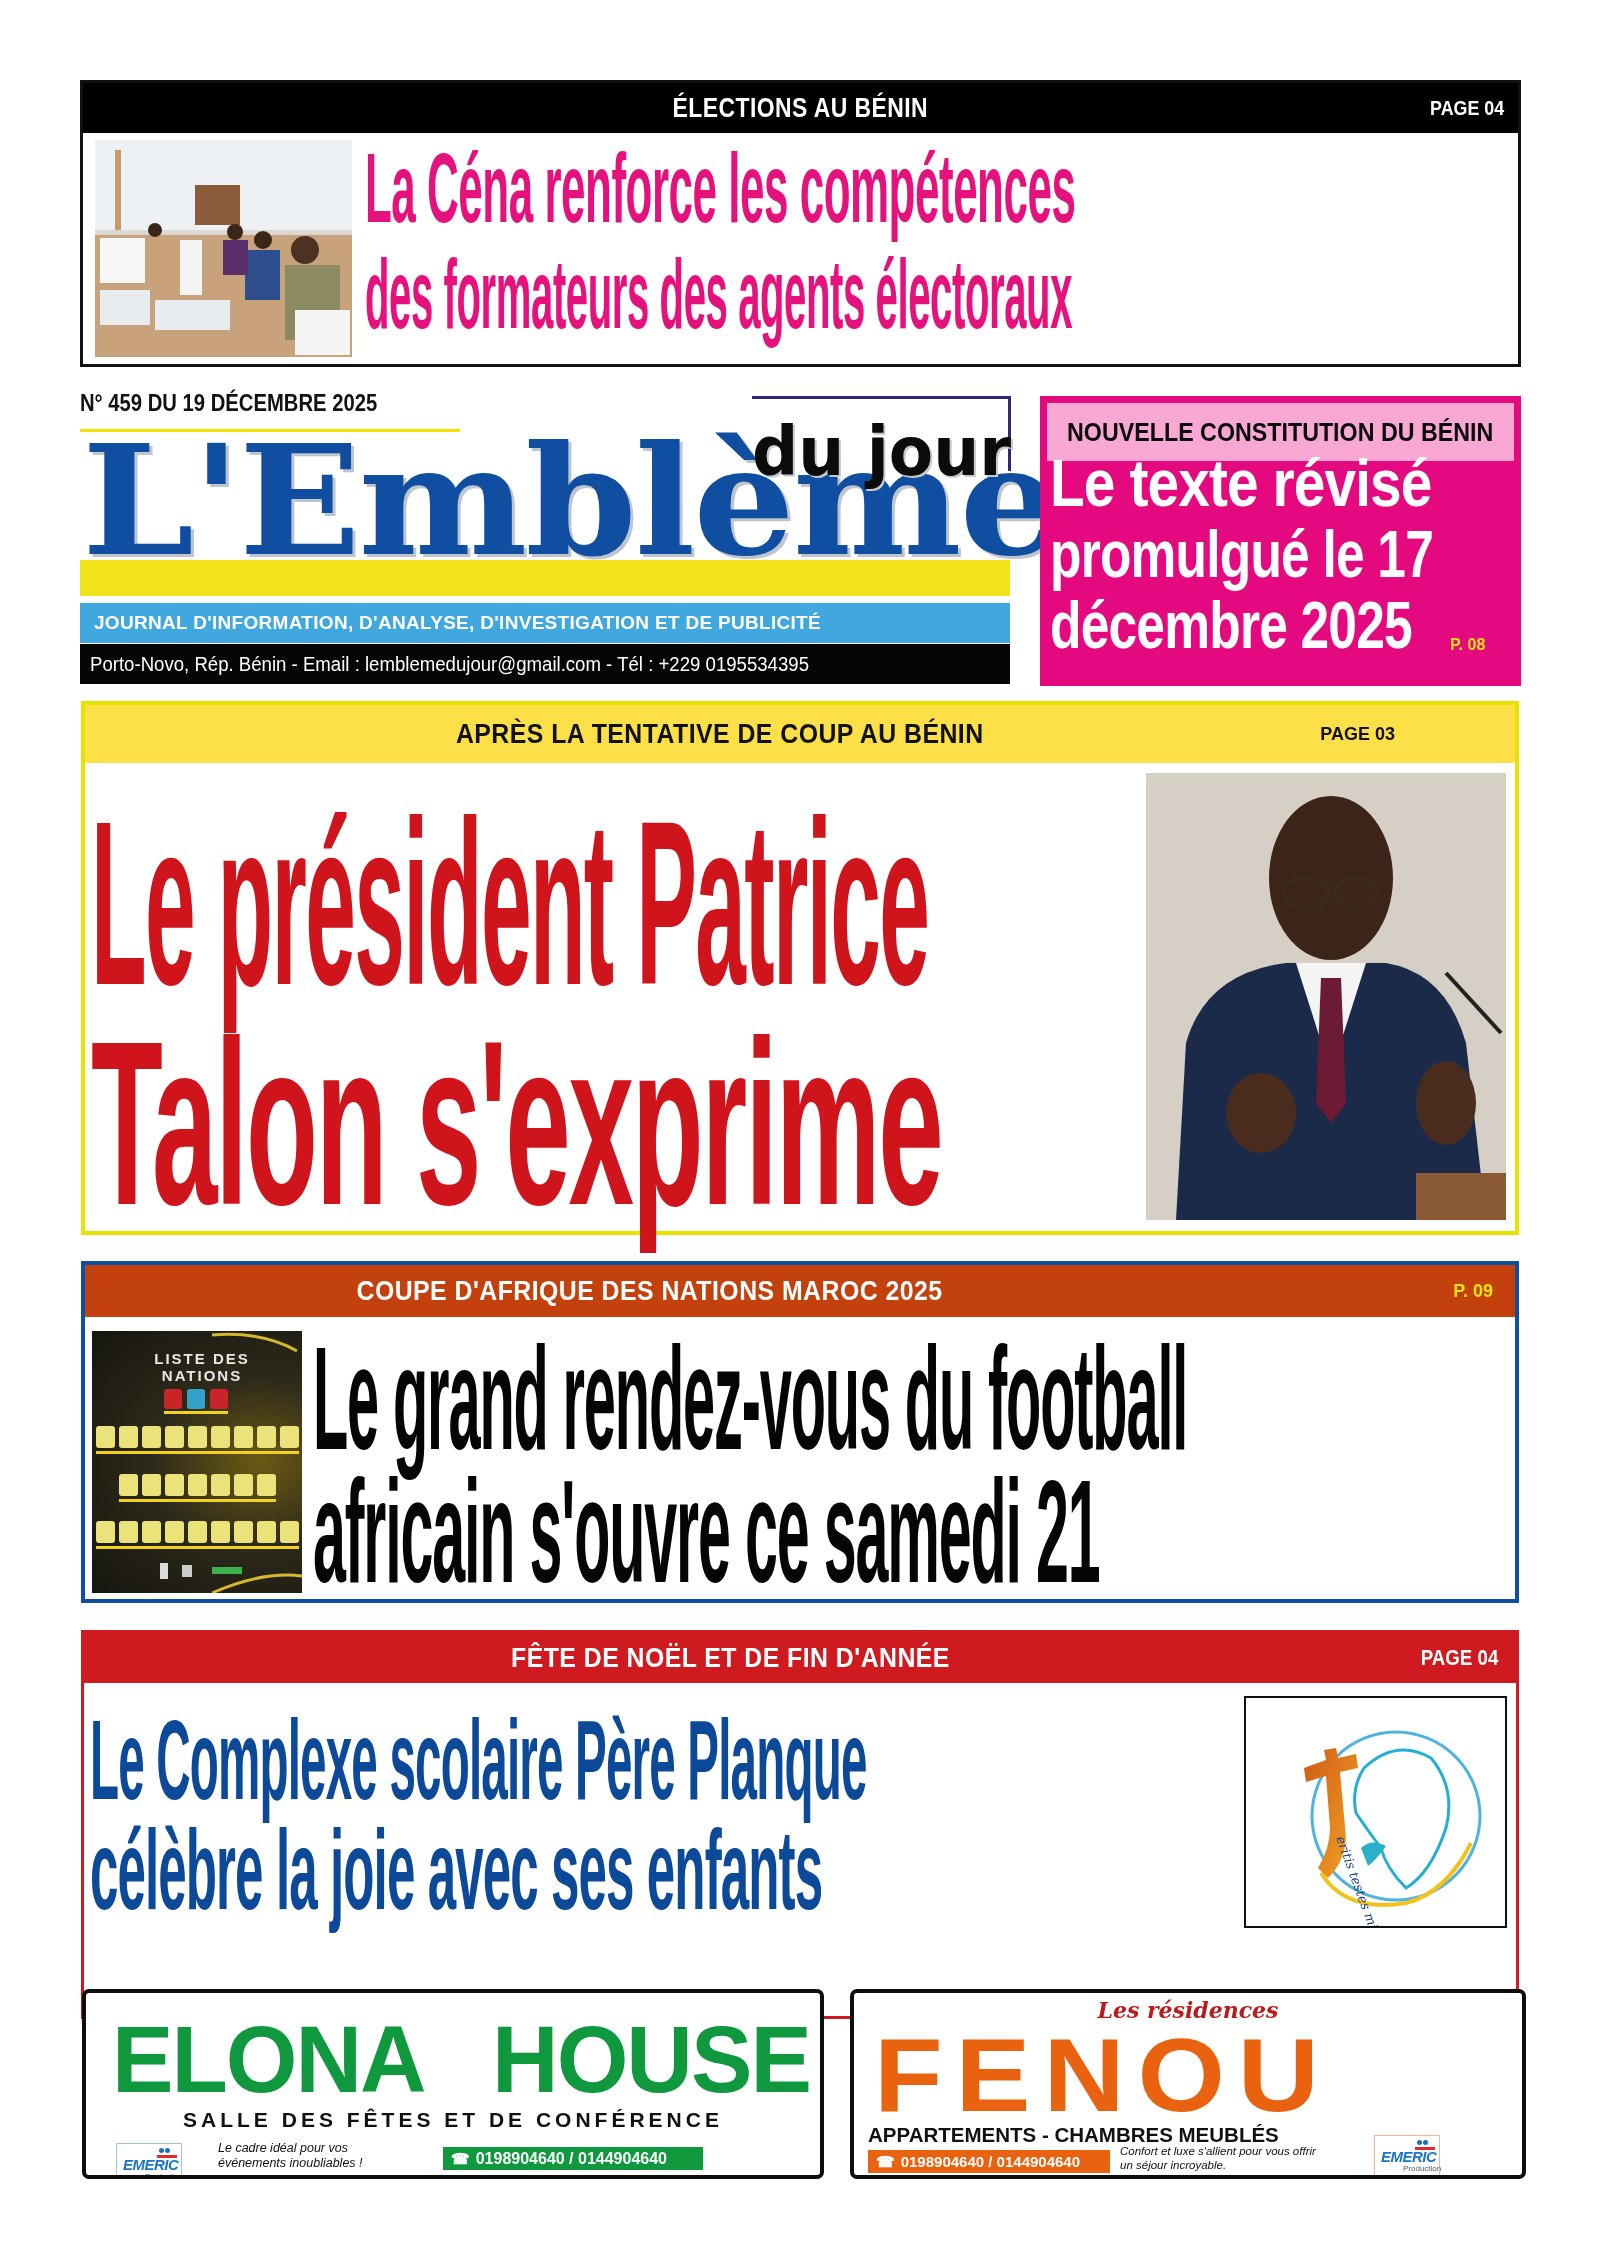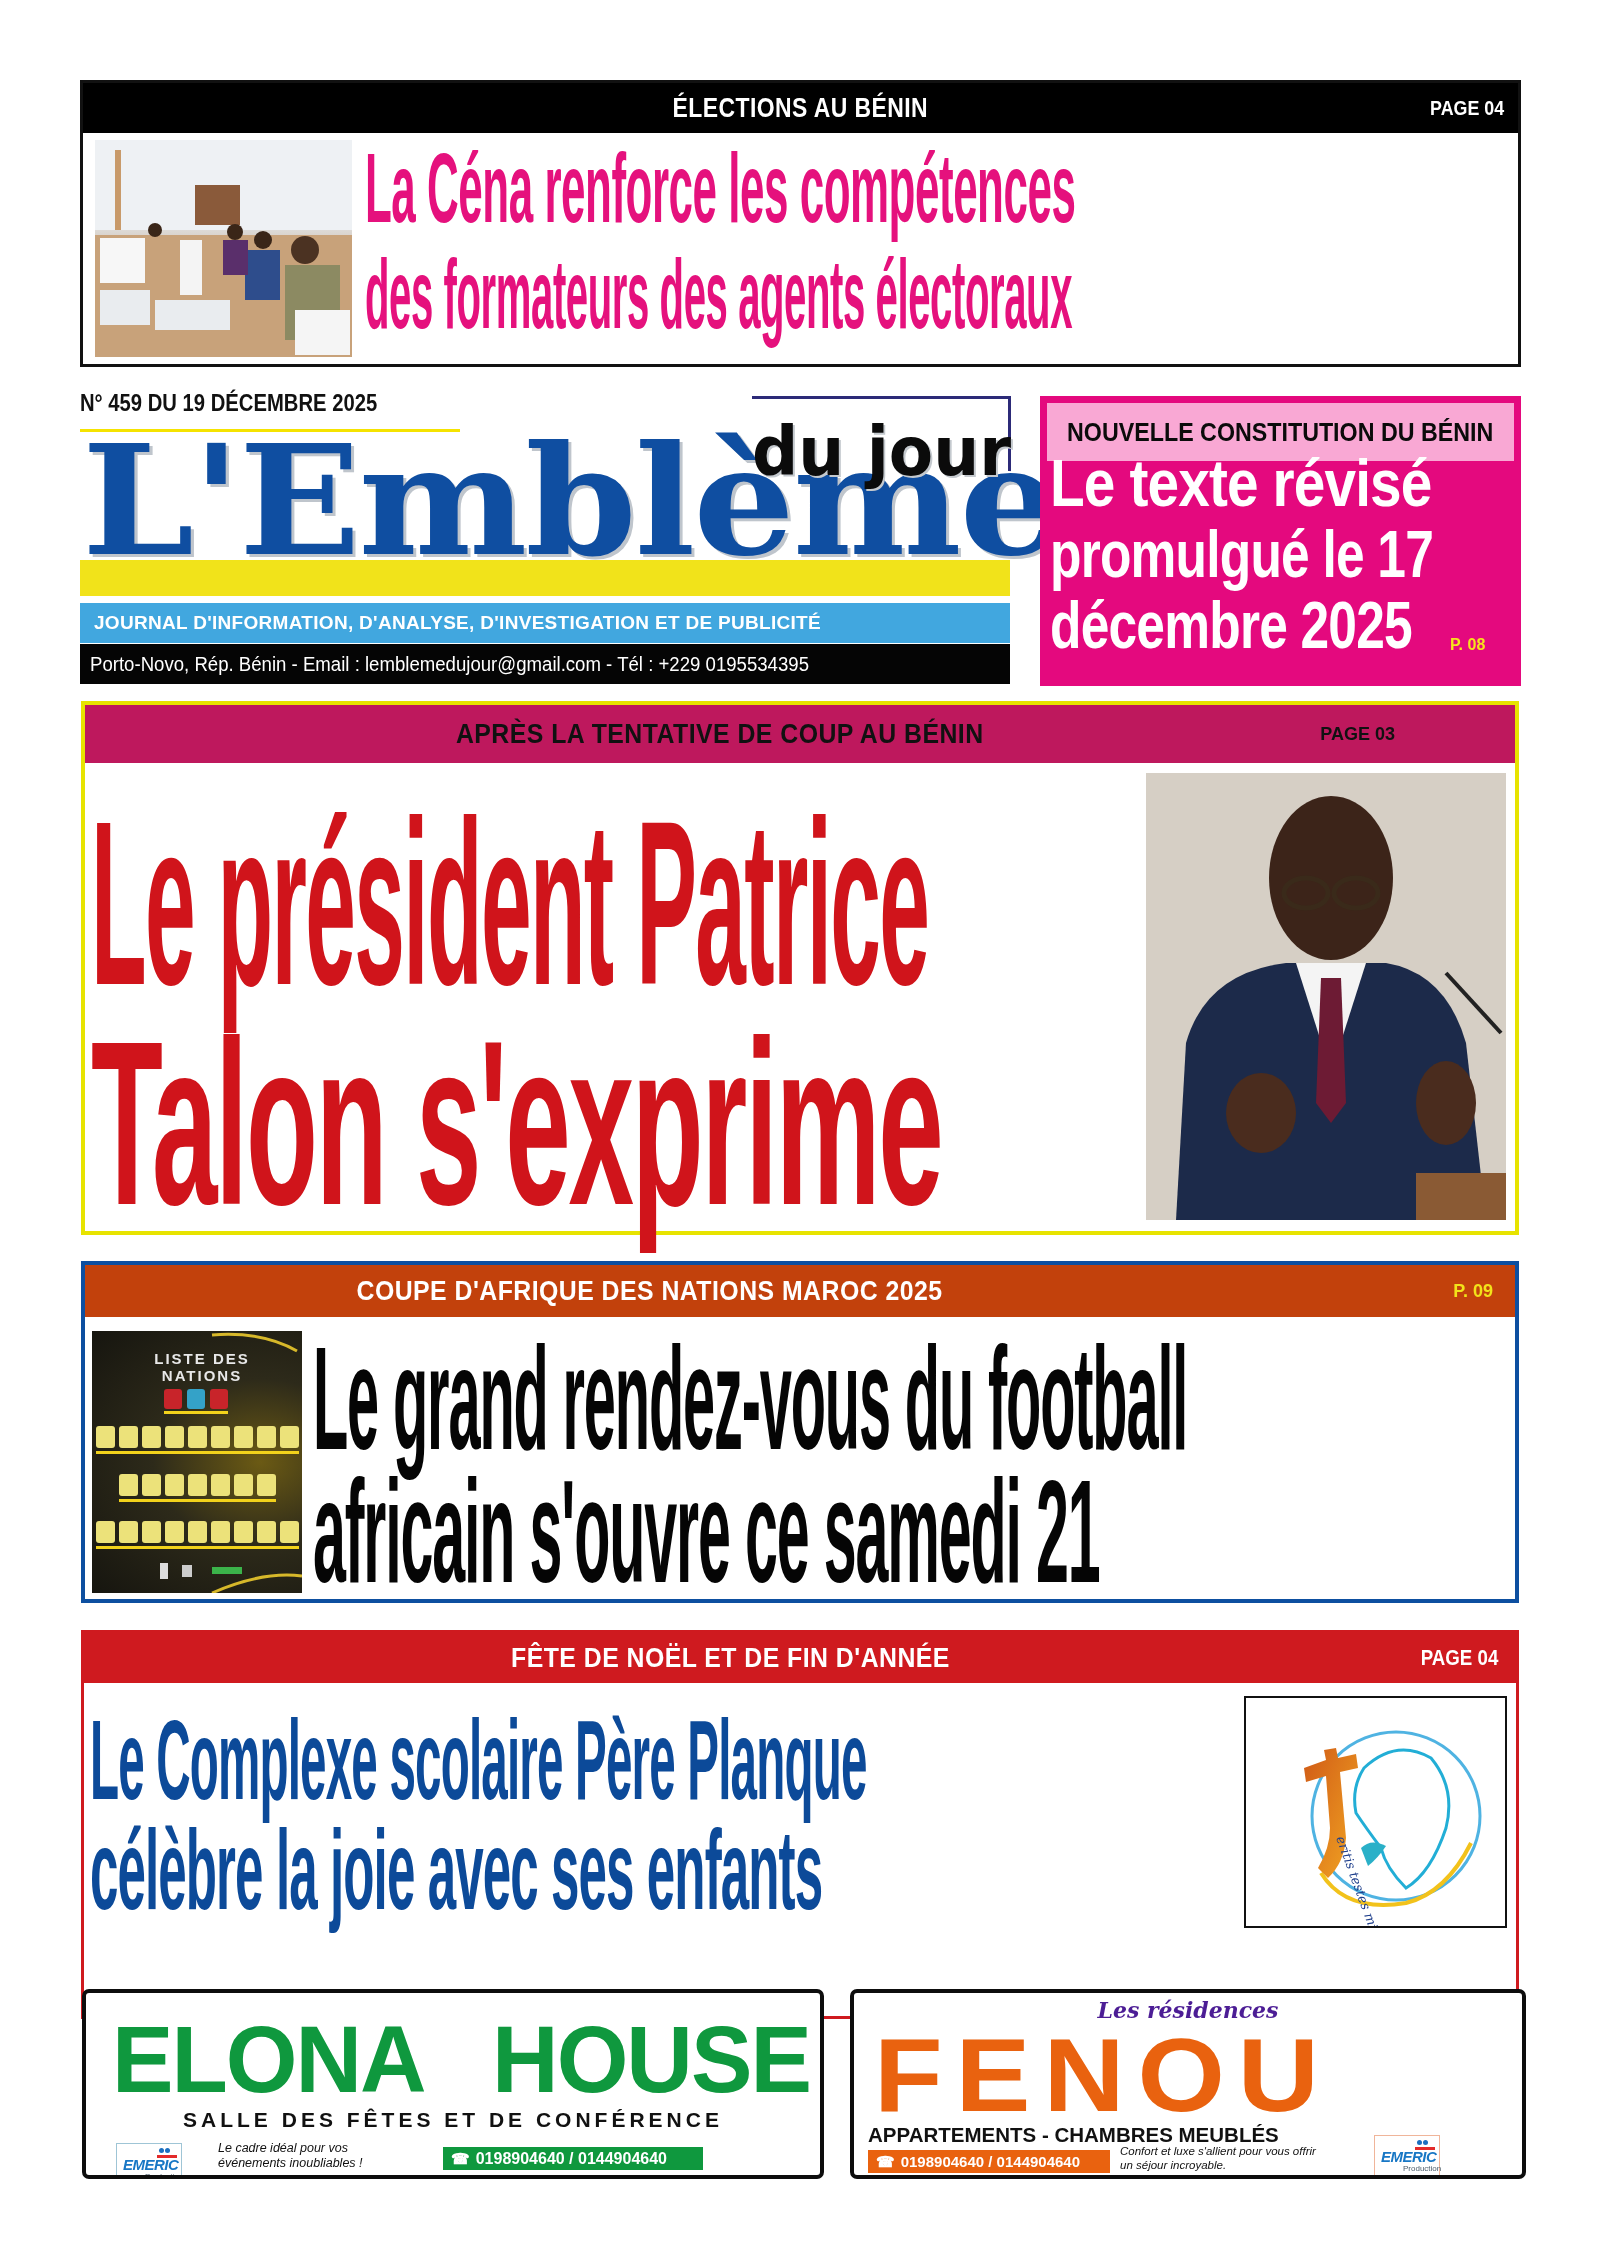--- a/index.html
+++ b/index.html
@@ -43,21 +43,21 @@
 
   
   #s2 { left: 1040px; top: 396px; width: 481px; height: 290px; background: #e4097e; border: 4px solid #e4097e; }
   #s2-label { position: absolute; left: 3px; top: 3px; right: 3px; height: 58px; background: #f9a8d4; display: flex; align-items: center; justify-content: center; }
   #s2-label span { font-size: 25px; font-weight: bold; color: #0b0b0b; transform: scaleX(0.93); white-space: nowrap; }
   #s2 .hl { color: #fff; font-size: 66px; }
   #s2-page { position: absolute; left: 406px; top: 236px; color: #f7e31b; font-weight: bold; font-size: 16px; }
 
   
   #s3 { left: 81px; top: 701px; width: 1438px; height: 534px; border-width: 4px; border-color: #e7e300; }
-  #s3 .hdr { height: 58px; background: #be185d; }
+  #s3 .hdr { height: 58px; background: #fde047; }
   #s3 .kicker { color: #111; font-size: 27px; transform: scaleX(0.92); margin-left: -160px; }
   #s3 .page { color: #111; font-size: 18px; right: 120px; }
   #s3 .hl { color: #d0141b; font-size: 222px; letter-spacing: -4px; }
   #s3-photo { left: 1061px; top: 68px; width: 360px; height: 447px; overflow: hidden;
      background: linear-gradient(180deg, #d8d2c9 0%, #cfc8be 100%); }
 
   
   #s4 { left: 81px; top: 1261px; width: 1438px; height: 342px; border-width: 4px; border-color: #0d4fa0; }
   #s4 .hdr { height: 52px; background: #c2410c; }
   #s4 .kicker { color: #fff; font-size: 27px; transform: scaleX(0.92); margin-left: -300px; }
@@ -84,21 +84,21 @@
   .emeric .e1 { position: absolute; left: 6px; top: 12px; font-style: italic; font-weight: bold; font-size: 15px; color: #1877c5; letter-spacing: -0.5px; }
   .emeric .e2 { position: absolute; left: 28px; top: 28px; font-size: 8px; color: #4b5d6b; }
   .emeric .dots { position: absolute; left: 42px; top: 4px; width: 12px; height: 5px; }
   .emeric .dots::before, .emeric .dots::after { content: ""; position: absolute; top: 0; width: 5px; height: 5px; border-radius: 50%; background: #1b6fc0; }
   .emeric .dots::before { left: 0; } .emeric .dots::after { left: 6px; }
   .emeric .bar { position: absolute; left: 40px; top: 11px; width: 20px; height: 3px; background: #e32a2a; }
   #ad1-emeric { left: 30px; top: 150px; }
   #ad1-note { left: 132px; top: 148px; font-size: 12.5px; font-style: italic; color: #111; line-height: 1.2; width: 190px; }
   .phone-pill { position: absolute; height: 23px; display: flex; align-items: center; padding: 0 8px; color: #fff; font-weight: bold; font-size: 16px; white-space: nowrap; }
   #ad1-phone { left: 357px; top: 154px; width: 260px; background: #0f983e; }
-  #ad2-script { left: 0; right: 0; top: 4px; text-align: center; font-family: "DejaVu Serif", serif; font-style: italic; font-weight: bold; font-size: 22px; color: #4c1d95; }
+  #ad2-script { left: 0; right: 0; top: 4px; text-align: center; font-family: "DejaVu Serif", serif; font-style: italic; font-weight: bold; font-size: 22px; color: #b91c1c; }
   #ad2-title { left: 20px; top: 30px; font-size: 104px; font-weight: bold; color: #e9620f; letter-spacing: 12px; white-space: nowrap; line-height: 1; transform: scaleX(1.08); transform-origin: left top; }
   #ad2-sub { left: 14px; top: 130px; font-size: 20.5px; font-weight: bold; color: #111; white-space: nowrap; }
   #ad2-phone { left: 14px; top: 157px; width: 242px; background: #e9620f; font-size: 15px; }
   #ad2-note { left: 266px; top: 152px; font-size: 11.5px; font-style: italic; color: #111; line-height: 1.2; width: 210px; }
   #ad2-emeric { left: 520px; top: 142px; border-color: #f0b59a; }
 
   .phone-glyph { margin-right: 6px; font-size: 15px; }
 </style>
 </head>
 <body>

